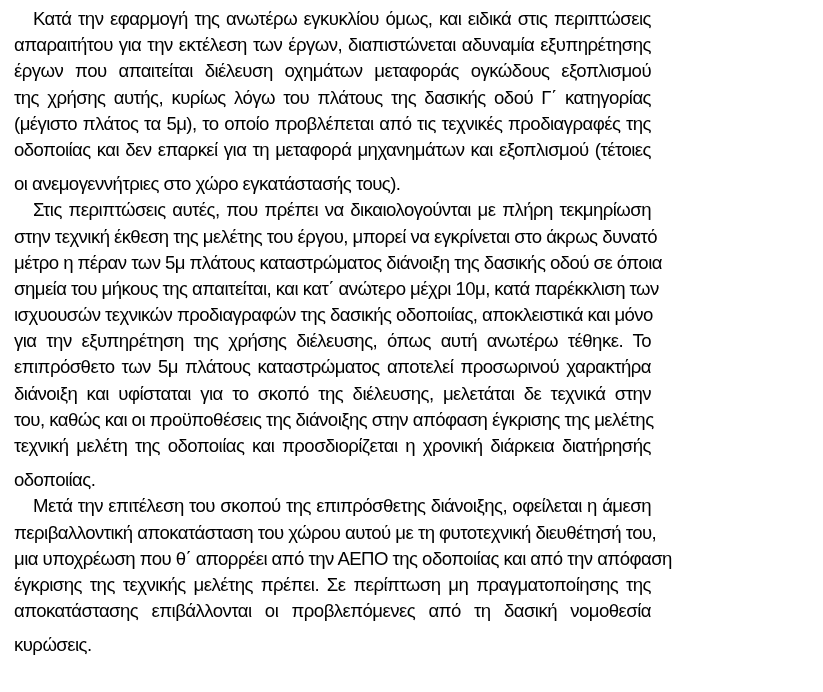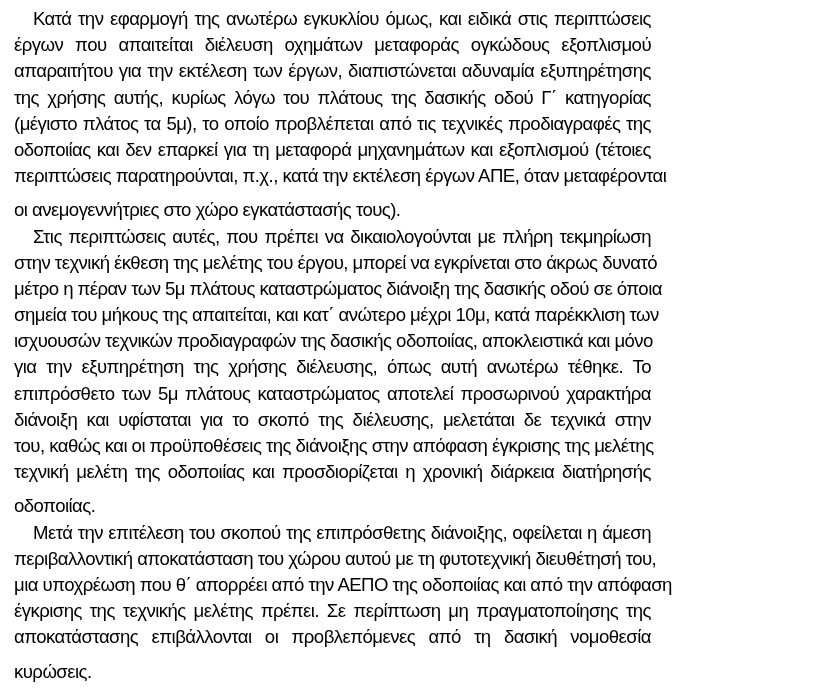--- a/index.html
+++ b/index.html
@@ -28,26 +28,25 @@
   .line.first { padding-left: 19px; }
   .line.last { text-align-last: left; margin-top: 8px; }
 </style>
 </head>
 <body>
 
 <div class="page">
 
   <div class="para">
     <span class="line first">Κατά την εφαρμογή της ανωτέρω εγκυκλίου όμως, και ειδικά στις περιπτώσεις</span>
+    <span class="line">απαραιτήτου για την εκτέλεση των έργων, διαπιστώνεται αδυναμία εξυπηρέτησης</span>
     <span class="line">έργων που απαιτείται διέλευση οχημάτων μεταφοράς ογκώδους εξοπλισμού</span>
-    <span class="line">απαραιτήτου για την εκτέλεση των έργων, διαπιστώνεται αδυναμία εξυπηρέτησης</span>
     <span class="line">της χρήσης αυτής, κυρίως λόγω του πλάτους της δασικής οδού Γ΄ κατηγορίας</span>
     <span class="line">(μέγιστο πλάτος τα 5μ), το οποίο προβλέπεται από τις τεχνικές προδιαγραφές της</span>
     <span class="line">οδοποιίας και δεν επαρκεί για τη μεταφορά μηχανημάτων και εξοπλισμού (τέτοιες</span>
-    <span class="line">περιπτώσεις παρατηρούνται, π.χ., κατά την εκτέλεση έργων ΑΠΕ, όταν μεταφέρονται</span>
     <span class="line last">οι ανεμογεννήτριες στο χώρο εγκατάστασής τους).</span>
   </div>
 
   <div class="para">
     <span class="line first">Στις περιπτώσεις αυτές, που πρέπει να δικαιολογούνται με πλήρη τεκμηρίωση</span>
     <span class="line">στην τεχνική έκθεση της μελέτης του έργου, μπορεί να εγκρίνεται στο άκρως δυνατό</span>
     <span class="line">μέτρο η πέραν των 5μ πλάτους καταστρώματος διάνοιξη της δασικής οδού σε όποια</span>
     <span class="line">σημεία του μήκους της απαιτείται, και κατ΄ ανώτερο μέχρι 10μ, κατά παρέκκλιση των</span>
     <span class="line">ισχυουσών τεχνικών προδιαγραφών της δασικής οδοποιίας, αποκλειστικά και μόνο</span>
     <span class="line">για την εξυπηρέτηση της χρήσης διέλευσης, όπως αυτή ανωτέρω τέθηκε. Το</span>

